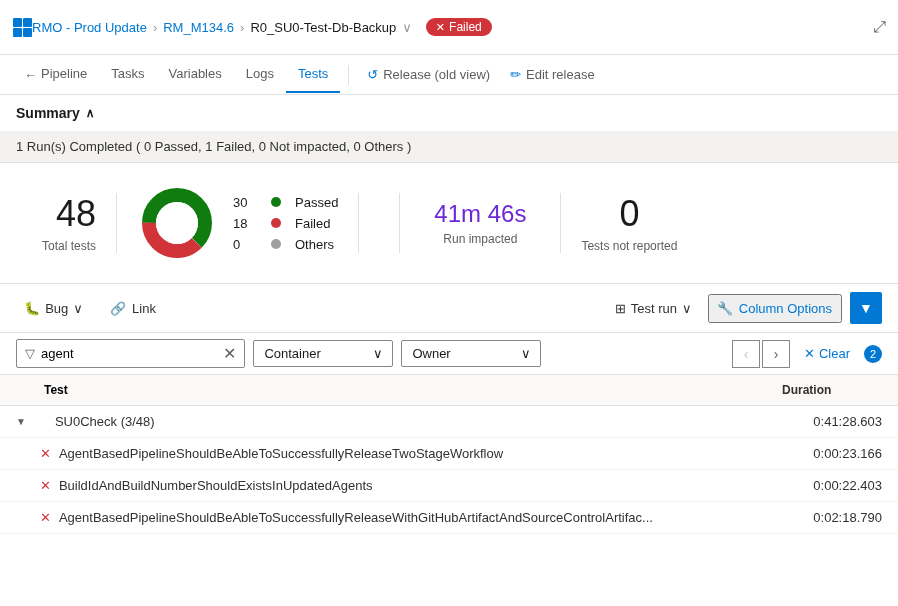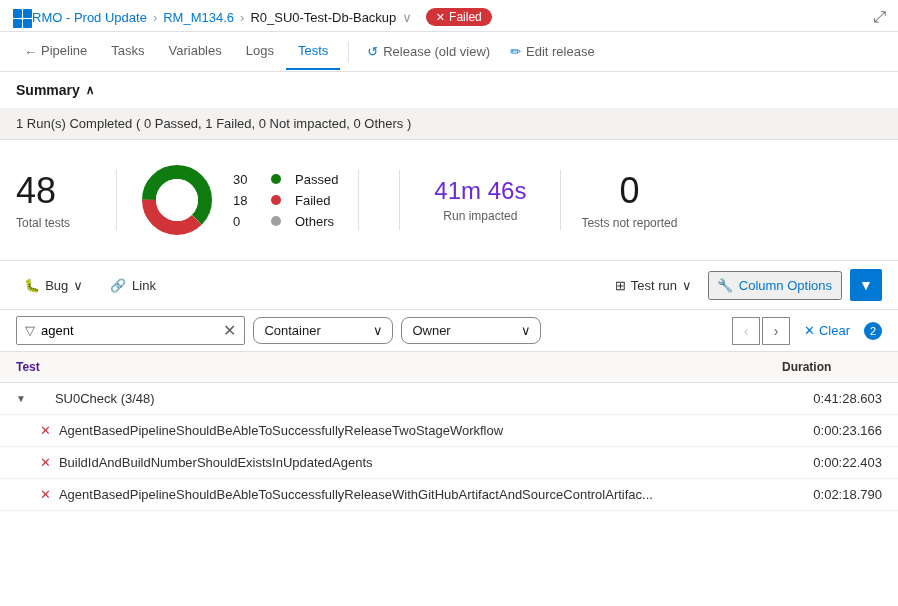--- a/index.html
+++ b/index.html
@@ -1,19 +1,19 @@
 <!DOCTYPE html>
 <html><head>
   <meta charset="utf-8">
   <style>
     * { box-sizing: border-box; margin: 0; padding: 0; }
     body { font-family: 'Segoe UI', sans-serif; font-size: 13px; color: #1a1a1a; background: #fff; width: 898px; height: 606px; overflow: hidden; }
     
     
-    .header { display: flex; align-items: flex-start; padding: 8px 12px; border-bottom: 1px solid #e0e0e0; height: 32px; background: #fff; }
+    .header { display: flex; align-items: center; padding: 8px 12px; border-bottom: 1px solid #e0e0e0; height: 55px; background: #fff; }
     .breadcrumb { display: flex; align-items: center; gap: 6px; font-size: 13px; }
     .breadcrumb-item { color: #0078d4; cursor: pointer; }
     .breadcrumb-item.current { color: #1a1a1a; font-weight: 500; }
     .breadcrumb-sep { color: #999; }
     .failed-badge { background: #d13438; color: white; border-radius: 12px; padding: 2px 10px; font-size: 12px; display: flex; align-items: center; gap: 4px; margin-left: 8px; }
     .failed-badge::before { content: '✕'; font-size: 11px; }
     .header-actions { margin-left: auto; display: flex; align-items: center; gap: 16px; }
     .header-expand { font-size: 16px; color: #666; cursor: pointer; }
 
     
@@ -25,21 +25,21 @@
     .nav-action .icon { color: #0078d4; }
 
     
     .summary-header { display: flex; align-items: center; padding: 10px 16px; font-size: 14px; font-weight: 600; background: #fff; cursor: pointer; }
     .summary-header .chevron { margin-left: 6px; font-size: 12px; }
     
     .summary-banner { background: #f3f2f1; padding: 8px 16px; font-size: 13px; color: #323130; border-bottom: 1px solid #e0e0e0; }
 
     
     .stats-area { display: flex; align-items: center; padding: 20px 16px; gap: 0; border-bottom: 1px solid #e0e0e0; }
-    .stat-total { text-align: left; min-width: 80px; }
+    .stat-total { text-align: right; min-width: 80px; }
     .stat-total .number { font-size: 36px; font-weight: 300; color: #1a1a1a; }
     .stat-total .label { font-size: 12px; color: #605e5c; margin-top: 4px; }
     .stat-divider { width: 1px; height: 60px; background: #e0e0e0; margin: 0 20px; }
     
     
     .donut-area { display: flex; align-items: center; gap: 16px; }
     .donut-svg { width: 80px; height: 80px; }
     .donut-legend { display: flex; flex-direction: column; gap: 6px; font-size: 13px; }
     .legend-item { display: flex; align-items: center; gap: 14px; }
     .legend-dot { width: 10px; height: 10px; border-radius: 50%; flex-shrink: 0; }
@@ -65,30 +65,30 @@
     .toolbar-btn { display: flex; align-items: center; gap: 5px; padding: 5px 8px; font-size: 13px; color: #323130; cursor: pointer; border: none; background: none; }
     .column-options-btn { display: flex; align-items: center; gap: 5px; font-size: 13px; color: #0078d4; cursor: pointer; padding: 5px 8px; }
     .filter-btn { width: 32px; height: 32px; background: #0078d4; display: flex; align-items: center; justify-content: center; border-radius: 2px; cursor: pointer; }
 
     
     .filter-row { display: flex; align-items: center; padding: 6px 16px; gap: 8px; border-bottom: 1px solid #e0e0e0; }
     .filter-input-wrap { display: flex; align-items: center; border: 1px solid #8a8886; border-radius: 2px; padding: 4px 8px; gap: 6px; background: #fff; min-width: 200px; }
     .filter-input { border: none; outline: none; font-size: 13px; flex: 1; }
     .filter-clear { cursor: pointer; color: #605e5c; font-size: 16px; }
     .filter-funnel { color: #605e5c; font-size: 13px; }
-    .dropdown-btn { display: flex; align-items: center; border: 1px solid #8a8886; border-radius: 8px; padding: 5px 10px; gap: 6px; cursor: pointer; min-width: 140px; justify-content: space-between; font-size: 13px; background: #fff; }
+    .dropdown-btn { display: flex; align-items: center; border: 1px solid #8a8886; border-radius: 2px; padding: 5px 10px; gap: 6px; cursor: pointer; min-width: 140px; justify-content: space-between; font-size: 13px; background: #fff; }
     .nav-arrows { display: flex; gap: 2px; margin-left: auto; }
     .nav-arrow { width: 28px; height: 28px; border: 1px solid #8a8886; display: flex; align-items: center; justify-content: center; cursor: pointer; font-size: 14px; color: #605e5c; background: #fff; }
     .nav-arrow.disabled { color: #c8c6c4; cursor: default; }
     .clear-btn { display: flex; align-items: center; gap: 4px; font-size: 13px; color: #0078d4; cursor: pointer; padding: 4px 6px; }
     .filter-count { background: #0078d4; color: white; border-radius: 50%; width: 18px; height: 18px; display: flex; align-items: center; justify-content: center; font-size: 11px; }
 
     
     .table-header { display: flex; align-items: center; padding: 8px 16px; border-bottom: 1px solid #e0e0e0; background: #faf9f8; }
-    .col-test { flex: 1; font-size: 12px; font-weight: 600; color: #4c1d95; }
+    .col-test { flex: 1; font-size: 12px; font-weight: 600; color: #000000; margin-left: 28px; }
     .col-duration { min-width: 100px; text-align: left; font-size: 12px; font-weight: 600; color: #323130; }
 
     .table-body { overflow-y: auto; }
     .table-row { display: flex; align-items: center; padding: 8px 16px; border-bottom: 1px solid #f3f2f1; }
     .row-indent { margin-left: 0; }
     .row-indent-1 { margin-left: 24px; }
     .row-name { flex: 1; font-size: 13px; color: #323130; display: flex; align-items: center; gap: 8px; }
     .row-duration { min-width: 100px; text-align: right; font-size: 13px; color: #323130; }
     .expand-icon { color: #605e5c; font-size: 10px; cursor: pointer; }
     .fail-icon { color: #d13438; font-size: 13px; }

